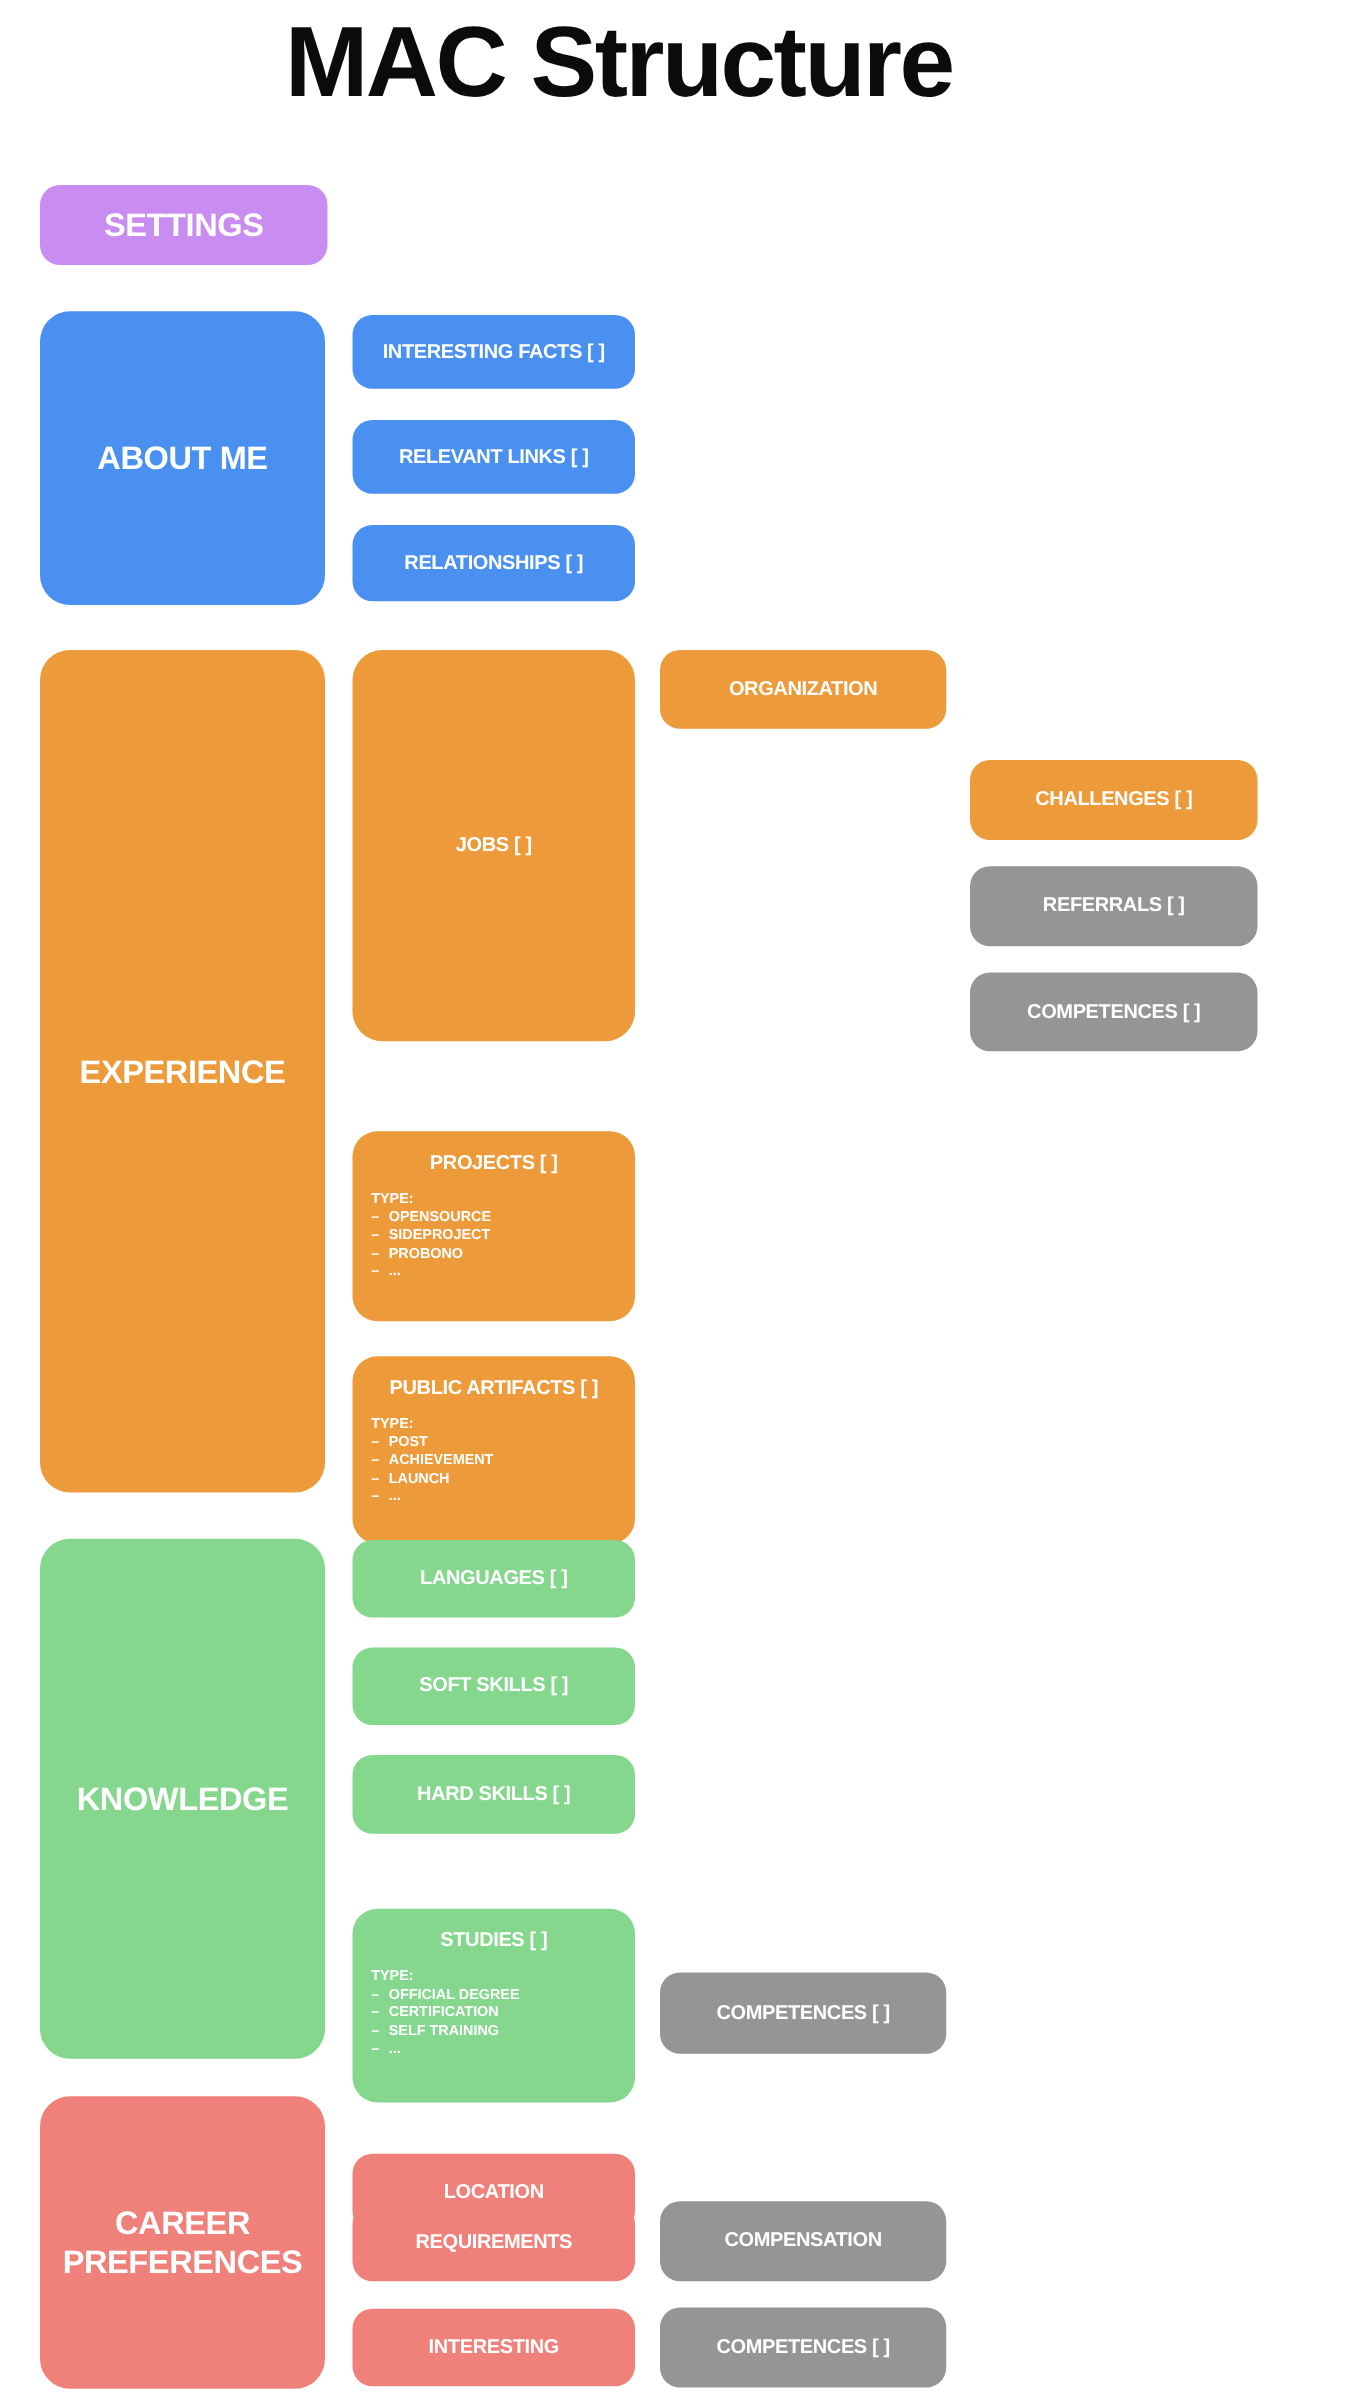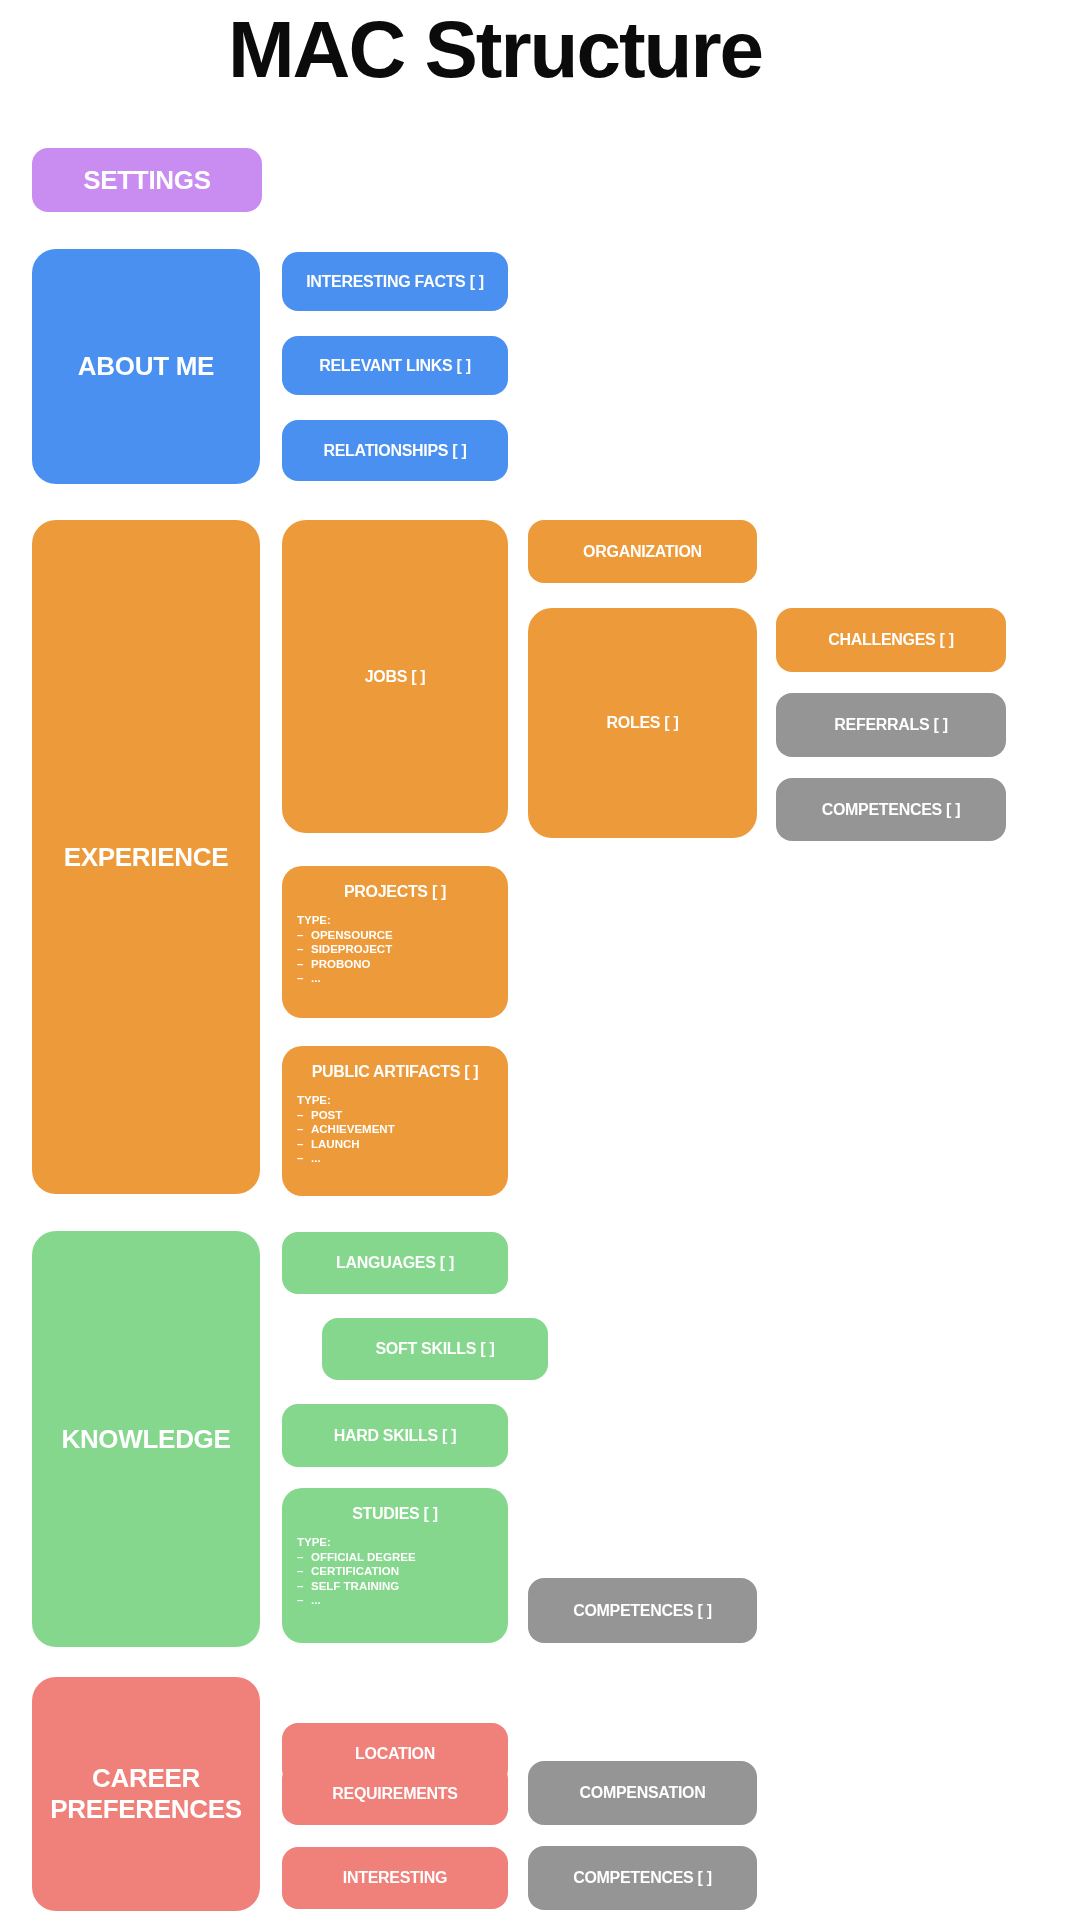--- a/index.html
+++ b/index.html
@@ -24,21 +24,21 @@
   }
   .r-big{border-radius:24px;}
   .r-mid{border-radius:20px;}
   .r-sm{border-radius:16px;}
   .lbl{
     color:#ffffff;text-align:center;letter-spacing:-0.3px;
   }
   .lbl.lg{font-size:26px;font-weight:800;line-height:1.18;padding:0 8px;}
   .lbl.sm{font-size:16px;font-weight:700;}
   
-  .typebox{flex-direction:column;align-items:stretch;justify-content:flex-start;padding:17px 10px 0 10px;}
+  .typebox{flex-direction:column;align-items:stretch;justify-content:flex-start;padding:17px 10px 0 10px;margin-top:39px;}
   .typebox .lbl.sm{display:block;text-align:center;}
   .typelist{margin-top:12px;padding-left:5px;font-size:11.5px;font-weight:700;letter-spacing:0;}
   .trow{display:flex;line-height:14.6px;}
   .dash{width:14px;flex:0 0 14px;}
   .dash::before{content:"\2013";}
 </style>
 </head>
 <body>
 
 <div class="canvas">
@@ -63,23 +63,20 @@
   </div>
 
   <div class="node r-big" style="left: 32px; top: 520px; width: 228px; height: 674px; background: rgb(237, 154, 58);">
     <span class="lbl lg">EXPERIENCE</span>
   </div>
   <div class="node r-big" style="left: 282px; top: 520px; width: 226px; height: 313px; background: rgb(237, 154, 58);">
     <span class="lbl sm">JOBS [ ]</span>
   </div>
   <div class="node r-sm" style="left: 528px; top: 520px; width: 229px; height: 63px; background: rgb(237, 154, 58);">
     <span class="lbl sm">ORGANIZATION</span>
-  </div>
-  <div class="node r-big" style="left: 528px; top: 608px; width: 229px; height: 230px; background: rgb(237, 154, 58);">
-    <span class="lbl sm">ROLES [ ]</span>
   </div>
   <div class="node r-sm" style="left: 776px; top: 608px; width: 230px; height: 64px; background: rgb(237, 154, 58);">
     <span class="lbl sm">CHALLENGES [ ]</span>
   </div>
   <div class="node r-sm" style="left: 776px; top: 693px; width: 230px; height: 64px; background: rgb(149, 149, 149);">
     <span class="lbl sm">REFERRALS [ ]</span>
   </div>
   <div class="node r-sm" style="left: 776px; top: 778px; width: 230px; height: 63px; background: rgb(149, 149, 149);">
     <span class="lbl sm">COMPETENCES [ ]</span>
   </div>
@@ -133,21 +130,21 @@
         </div>
     </div>
   </div>
 
   <div class="node r-big" style="left: 32px; top: 1231px; width: 228px; height: 416px; background: rgb(133, 215, 141);">
     <span class="lbl lg">KNOWLEDGE</span>
   </div>
   <div class="node r-sm" style="left: 282px; top: 1232px; width: 226px; height: 62px; background: rgb(133, 215, 141);">
     <span class="lbl sm">LANGUAGES [ ]</span>
   </div>
-  <div class="node r-sm" style="left: 282px; top: 1318px; width: 226px; height: 62px; background: rgb(133, 215, 141); margin-left: 40px;">
+  <div class="node r-sm" style="left: 282px; top: 1318px; width: 226px; height: 62px; background: rgb(133, 215, 141);">
     <span class="lbl sm">SOFT SKILLS [ ]</span>
   </div>
   <div class="node r-sm" style="left: 282px; top: 1404px; width: 226px; height: 63px; background: rgb(133, 215, 141);">
     <span class="lbl sm">HARD SKILLS [ ]</span>
   </div>
 
   <div class="node r-mid typebox" style="left: 282px; top: 1488px; width: 226px; height: 155px; background: rgb(133, 215, 141);">
     <span class="lbl sm">STUDIES [ ]</span>
     <div class="typelist">
       <div class="trow">

